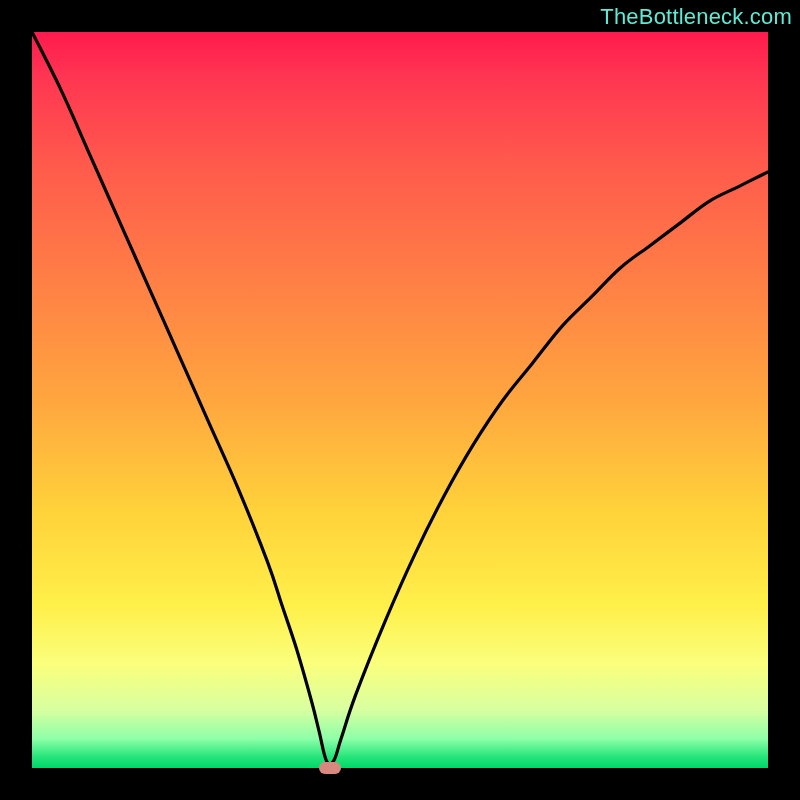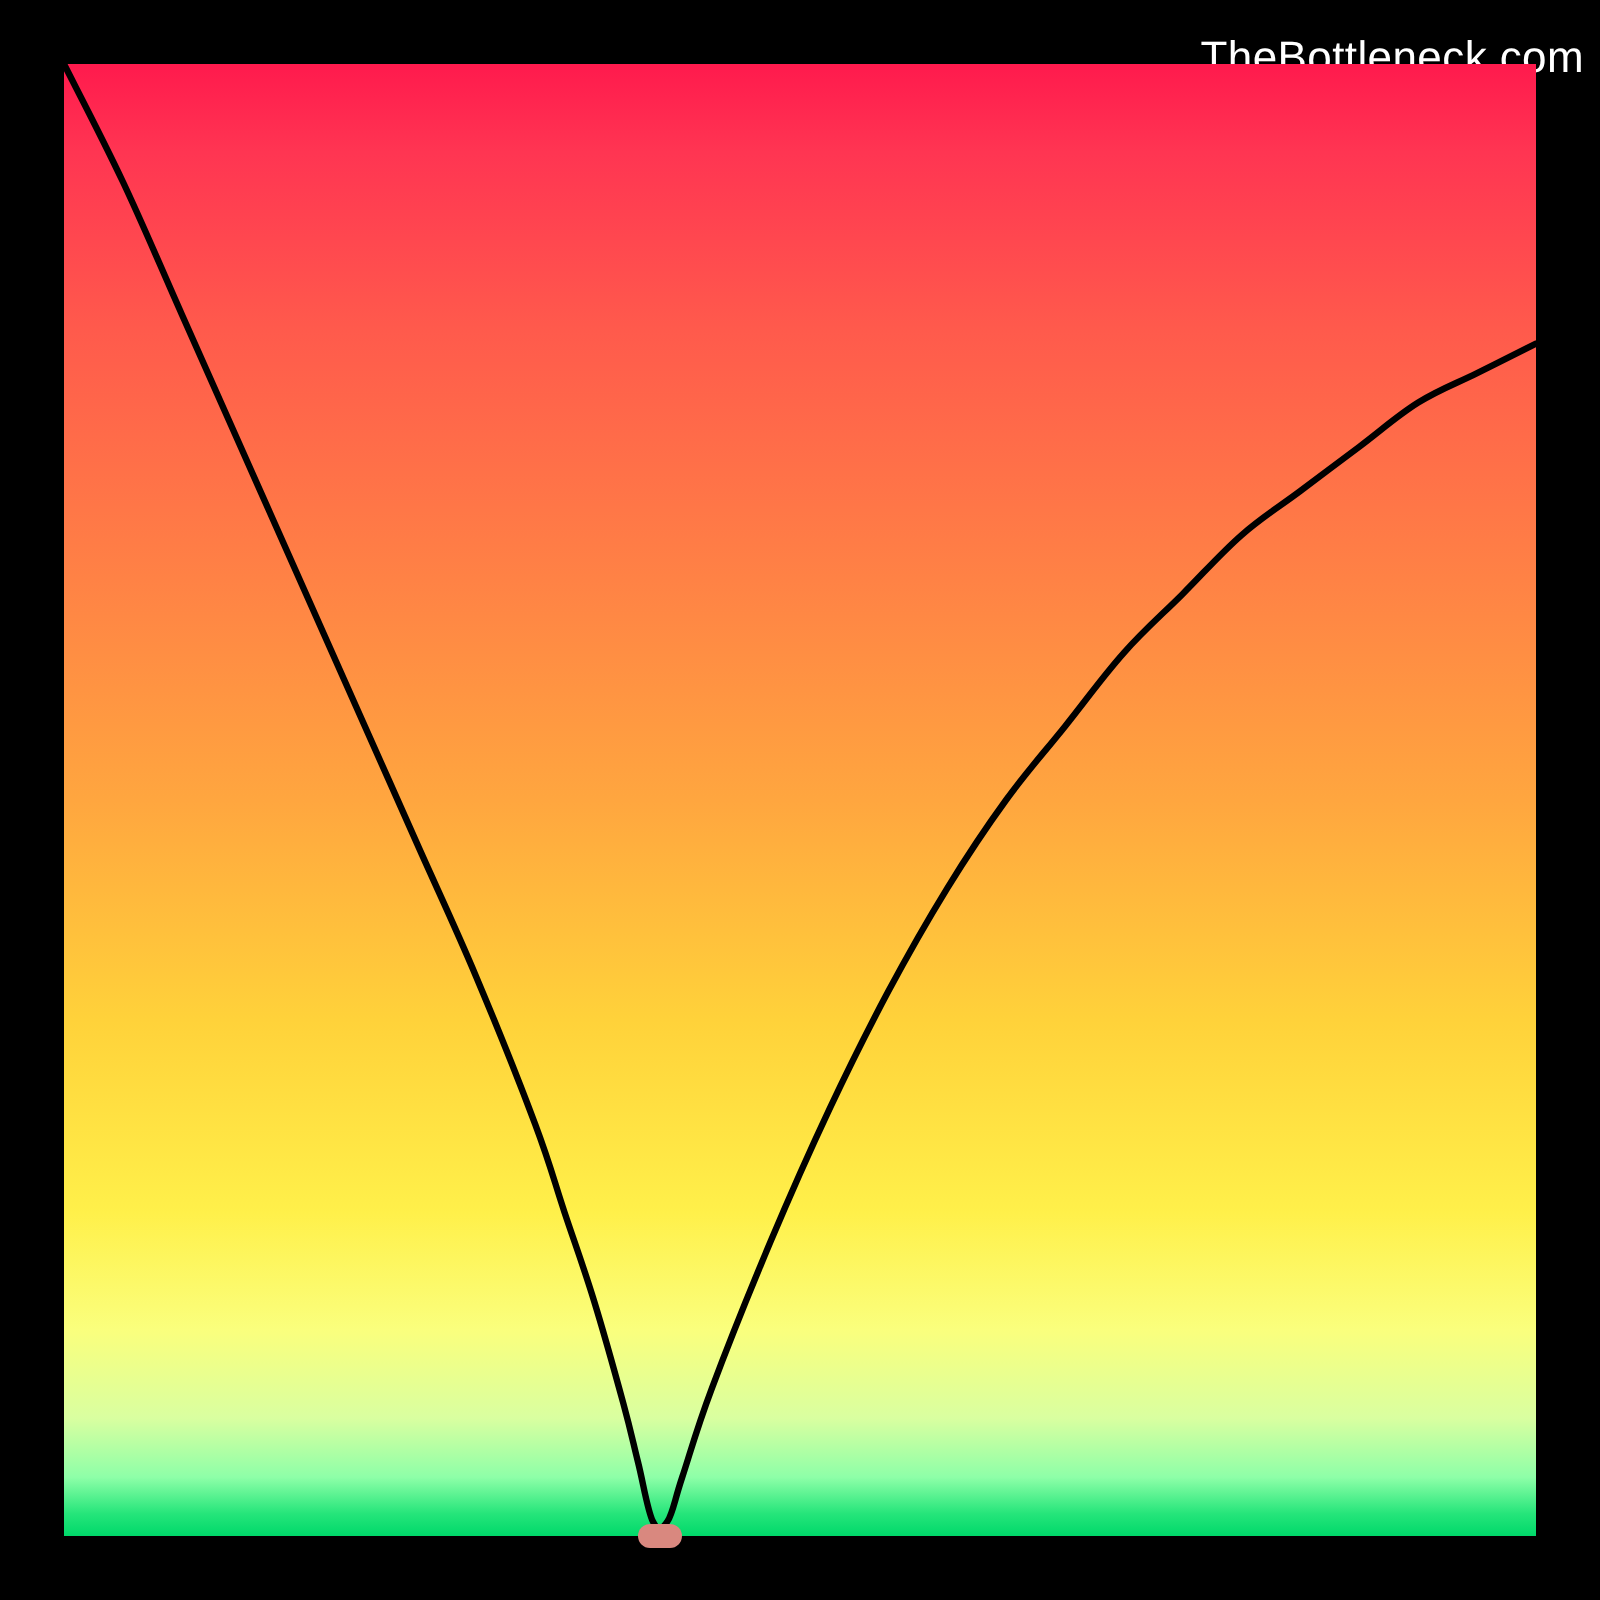--- a/index.html
+++ b/index.html
@@ -37,23 +37,23 @@
       #fff04a 78%,
       #faff7d 86%,
       #d9ffa0 92%,
       #8effa8 96%,
       #25e57a 98.5%,
       #00d86a 100%
     );
   }
   .watermark {
     position: absolute;
-    top: 16px;
+    top: 4px;
     right: 8px;
-    color: #ffffff;
+    color: #5eead4;
     font-size: 22px;
     font-weight: 500;
     letter-spacing: 0.2px;
     user-select: none;
   }
   .curve-svg {
     position: absolute;
     left: 0;
     top: 0;
     width: 736px;

